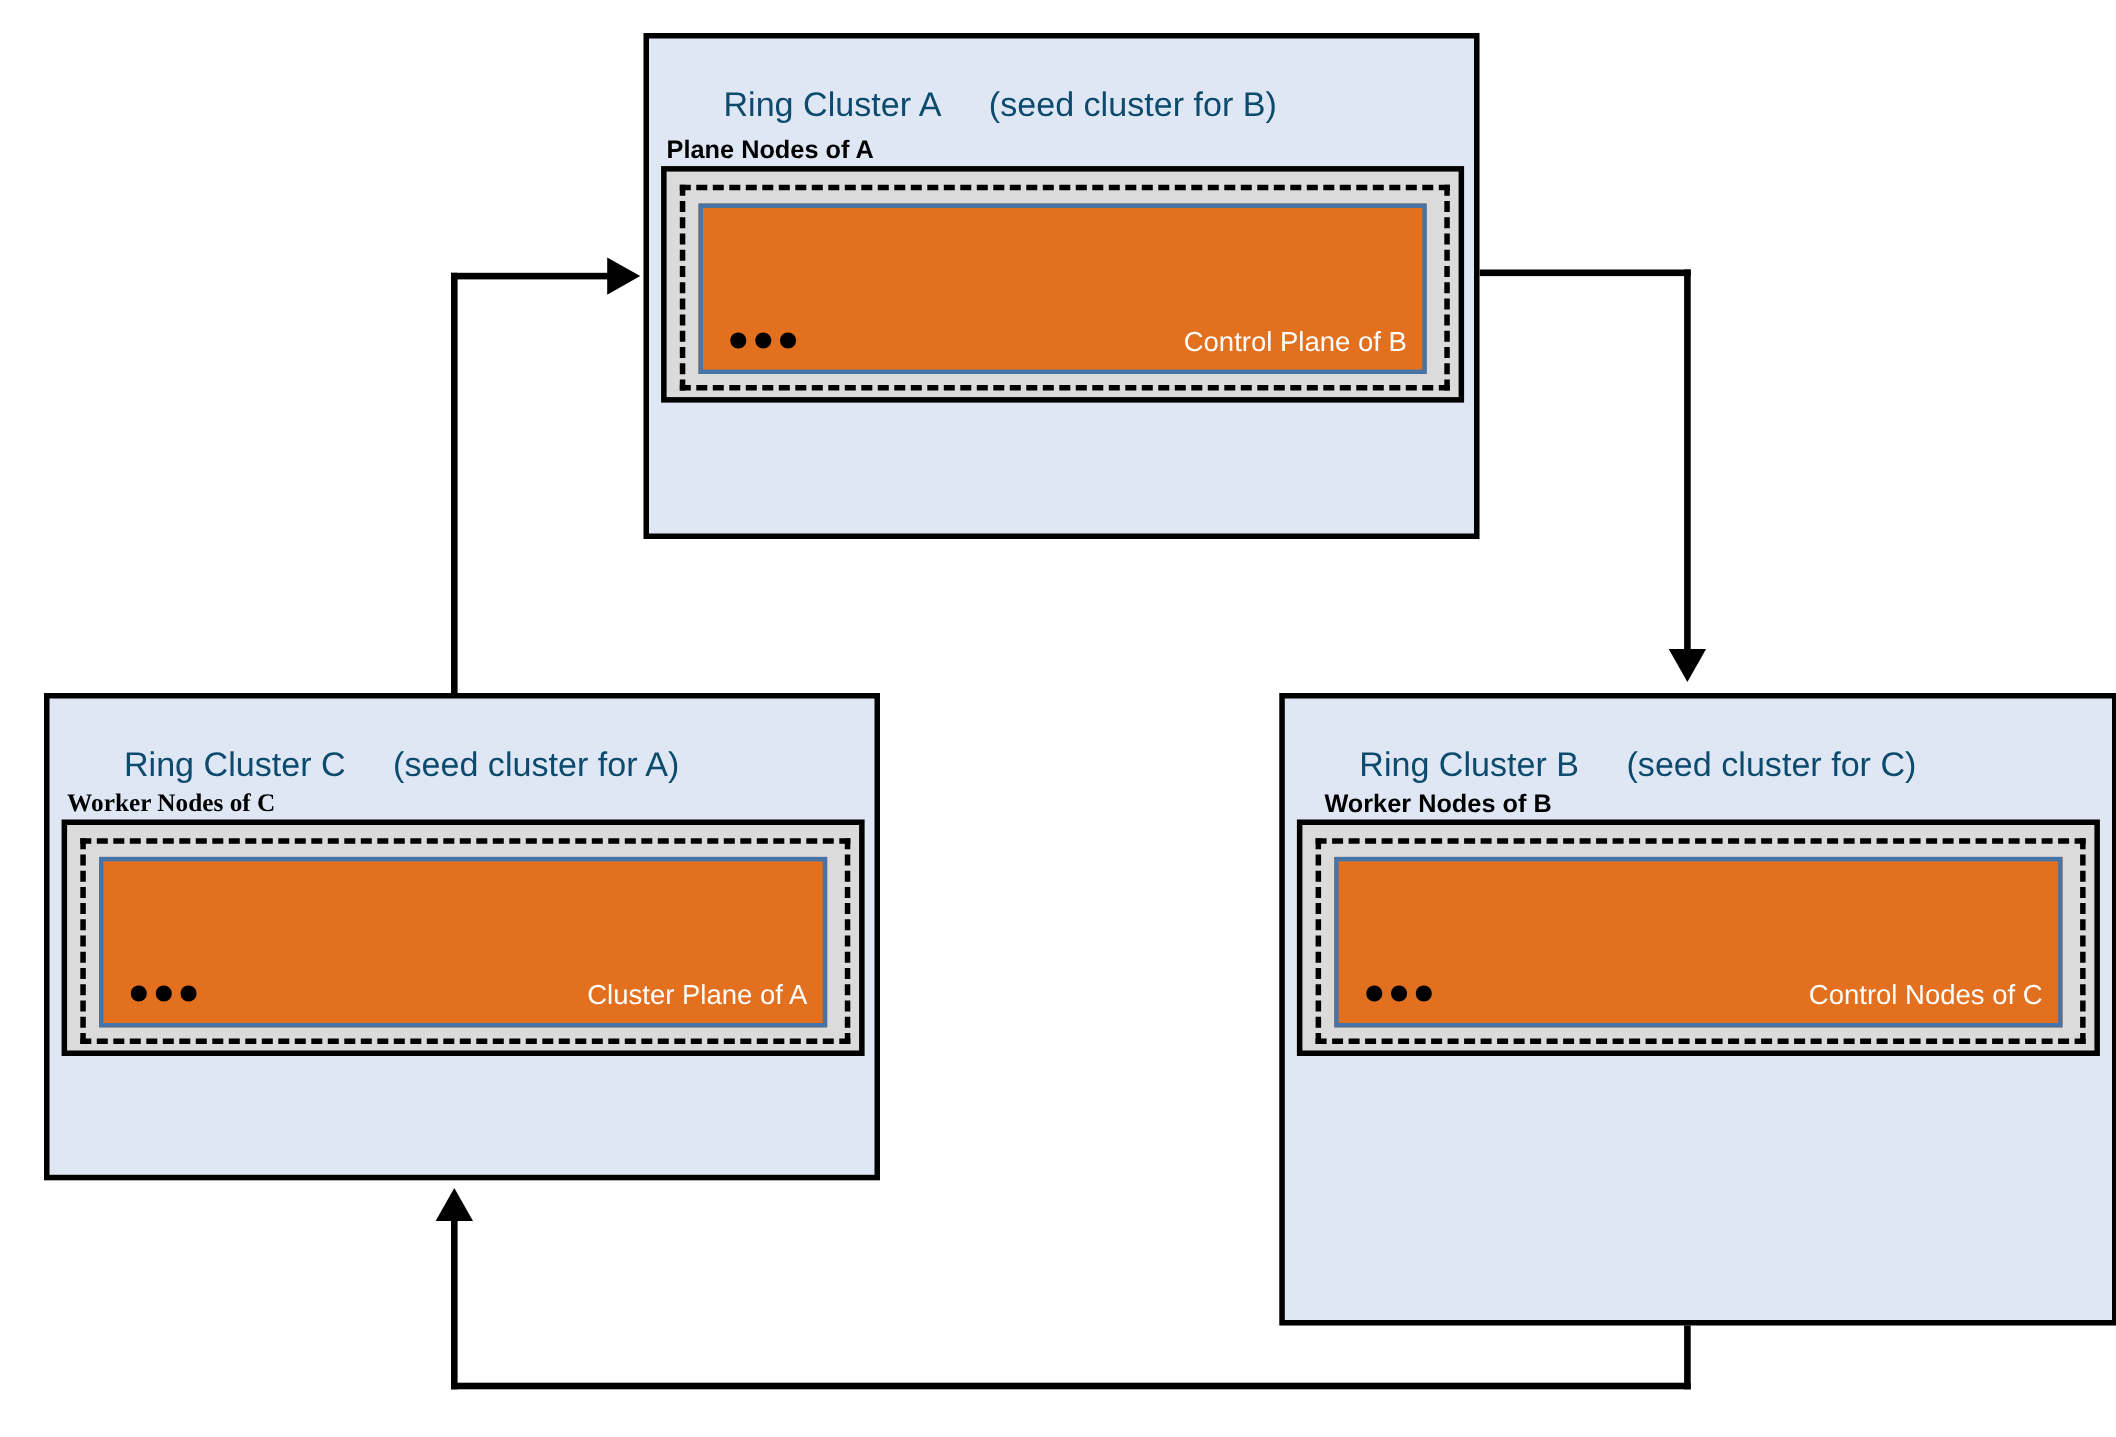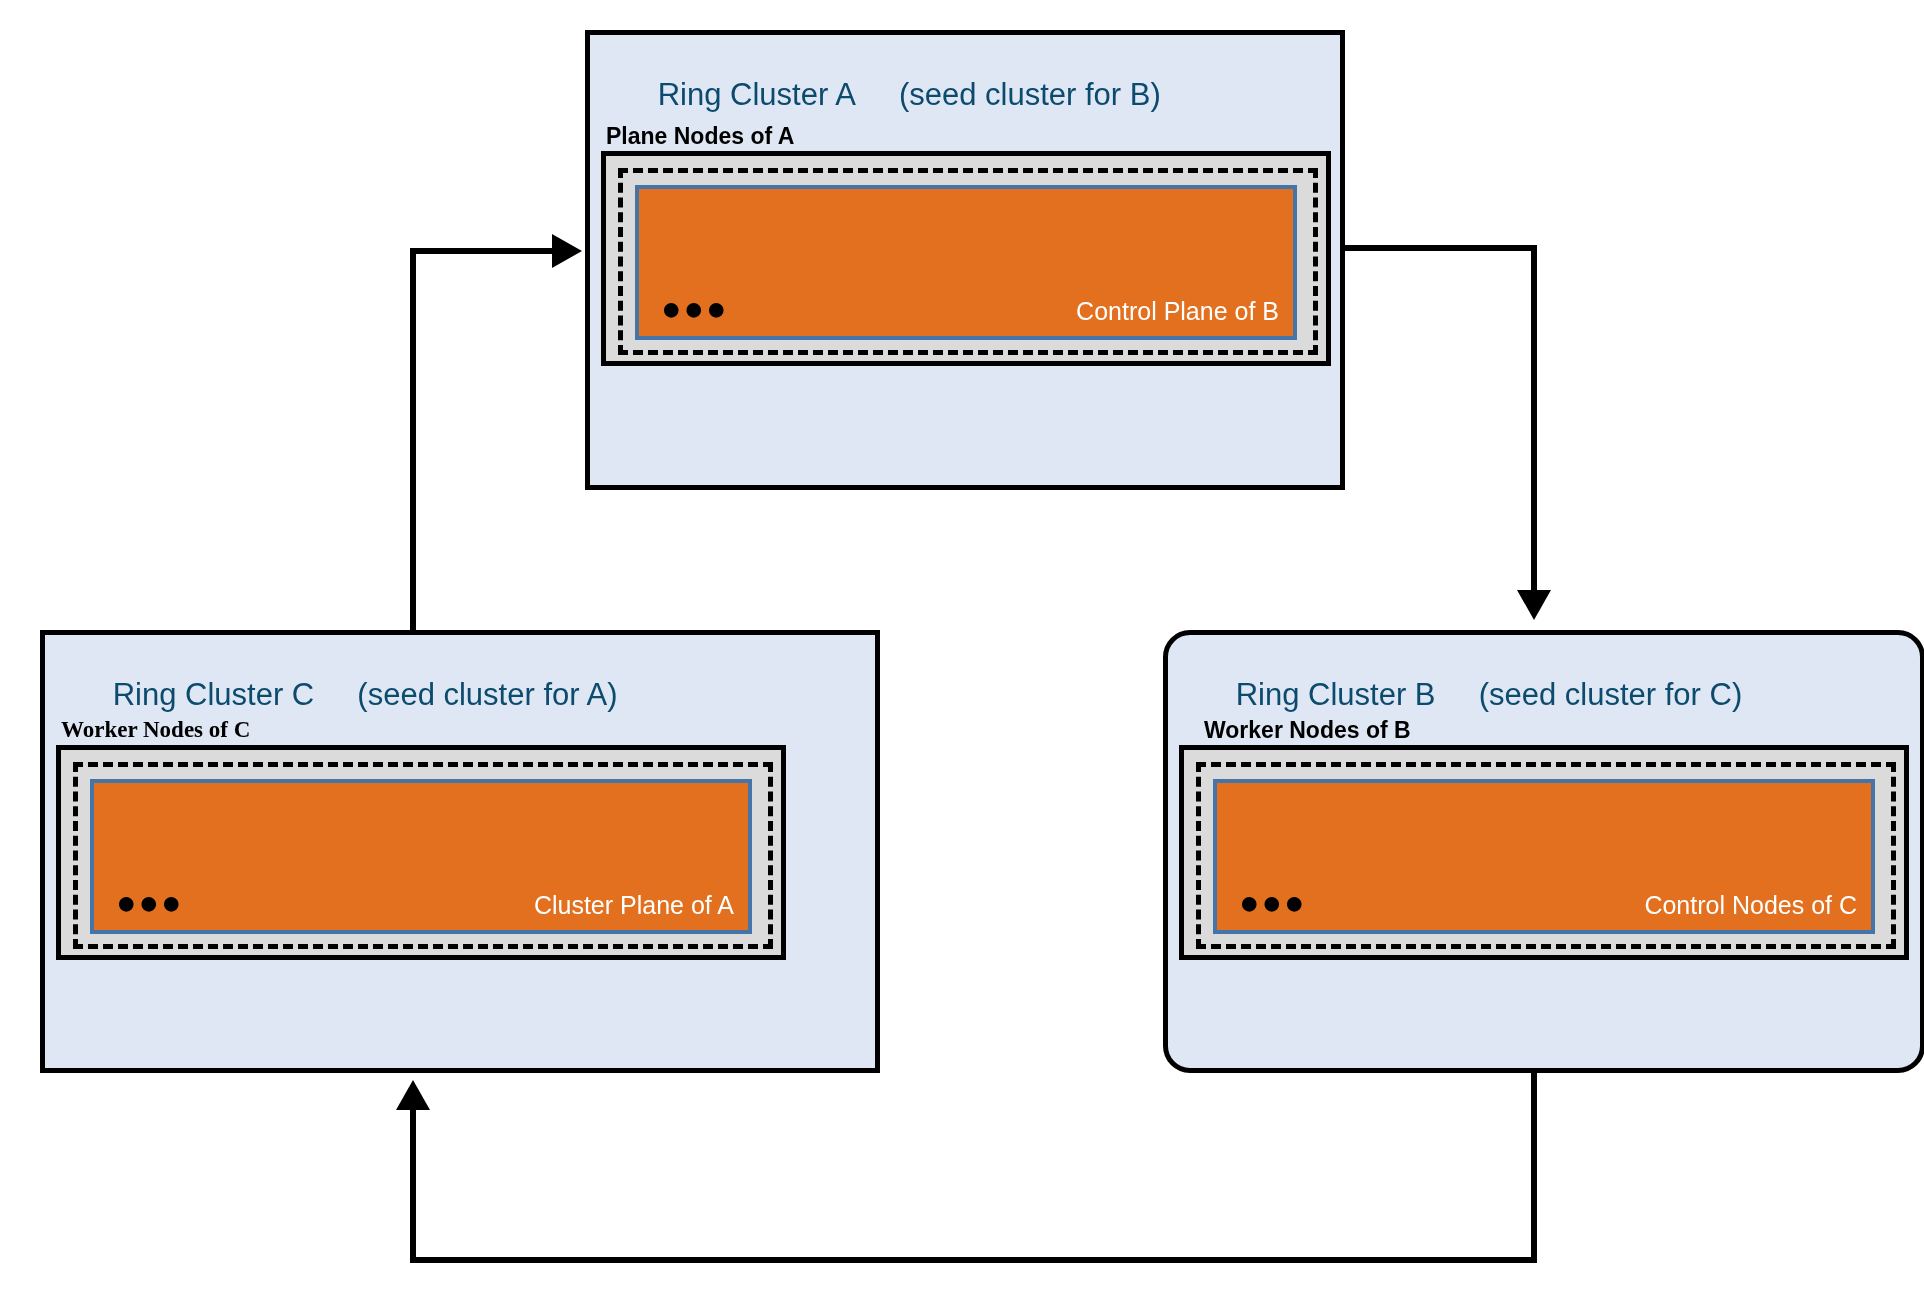--- a/index.html
+++ b/index.html
@@ -139,37 +139,37 @@
     <div class="worker-group" style="left:11px; top:116px; width:730px; height:215px;">
       <div class="node-dashed" style="left:12px; top:12px; width:700px; height:187px;">
         <div class="control-plane" style="left:12px; top:12px; width:662px; height:155px;">
           <div class="cp-dots">●●●</div>
           <div class="cp-label">Control Plane of B</div>
         </div>
       </div>
     </div>
   </div>
 
-  <div class="cluster" style="left:40px; top:630px; width:840px; height:443px;">
+  <div class="cluster" style="left:40px; top:630px; width:760px; height:443px;">
     <div class="cluster-title">
       <span>Ring Cluster C</span><span>&nbsp;&nbsp;&nbsp;&nbsp;&nbsp;</span><span>(seed cluster for A)</span>
     </div>
     <div class="cluster-subtitle" style="top:82px;font-family:Liberation Serif, serif;">Worker Nodes of C</div>
 
     <div class="worker-group" style="left:11px; top:110px; width:730px; height:215px;">
       <div class="node-dashed" style="left:12px; top:12px; width:700px; height:187px;">
         <div class="control-plane" style="left:12px; top:12px; width:662px; height:155px;">
           <div class="cp-dots">●●●</div>
           <div class="cp-label">Cluster Plane of A</div>
         </div>
       </div>
     </div>
   </div>
 
-  <div class="cluster" style="left:1163px; top:630px; width:762px; height:443px;border-radius:27px;">
+  <div class="cluster" style="left:1163px; top:630px; width:762px; height:575px;">
     <div class="cluster-title">
       <span>Ring Cluster B</span><span>&nbsp;&nbsp;&nbsp;&nbsp;&nbsp;</span><span>(seed cluster for C)</span>
     </div>
     <div class="cluster-subtitle" style="top:82px;margin-left:20px;">Worker Nodes of B</div>
 
     <div class="worker-group" style="left:11px; top:110px; width:730px; height:215px;">
       <div class="node-dashed" style="left:12px; top:12px; width:700px; height:187px;">
         <div class="control-plane" style="left:12px; top:12px; width:662px; height:155px;">
           <div class="cp-dots">●●●</div>
           <div class="cp-label">Control Nodes of C</div>

